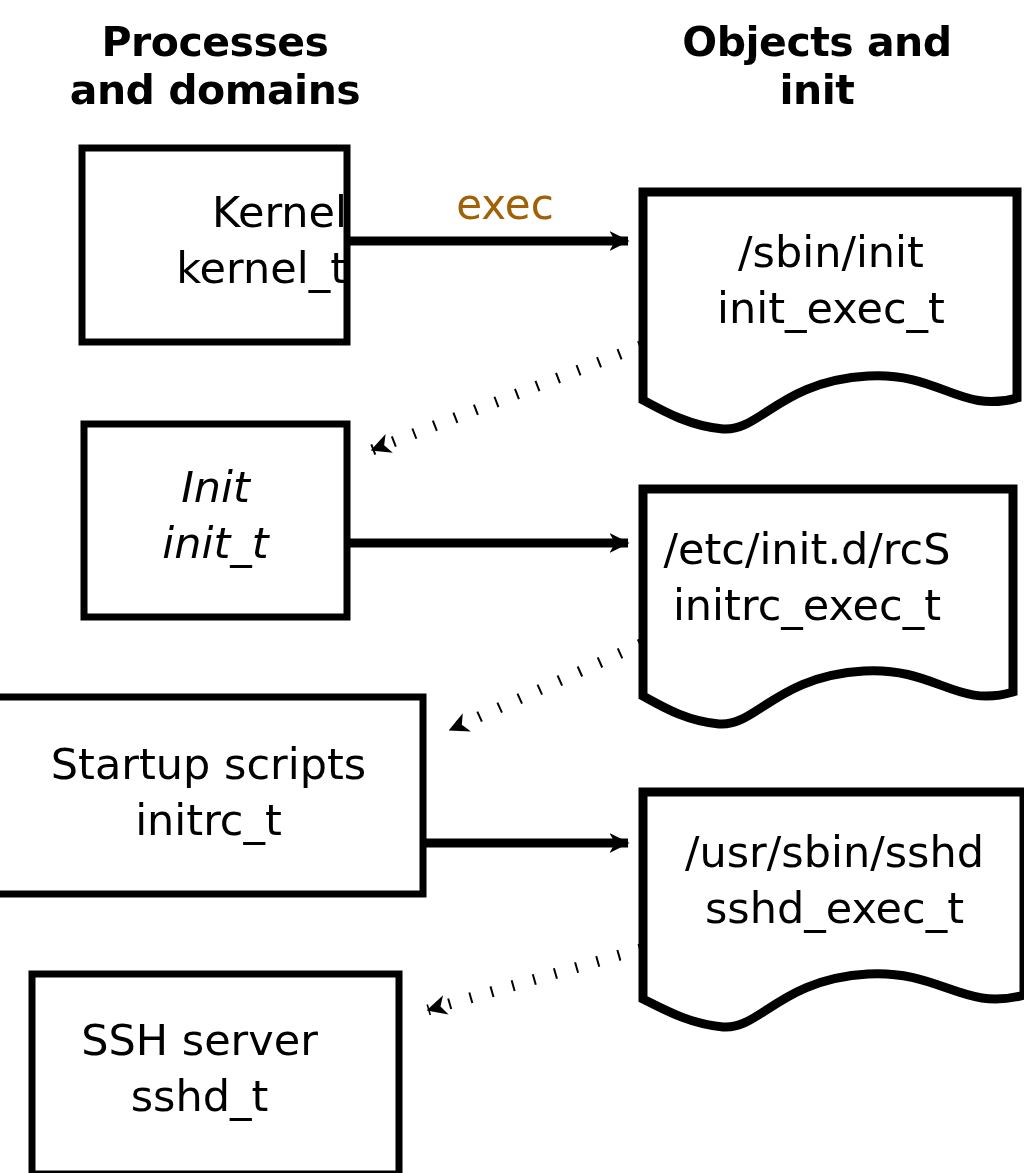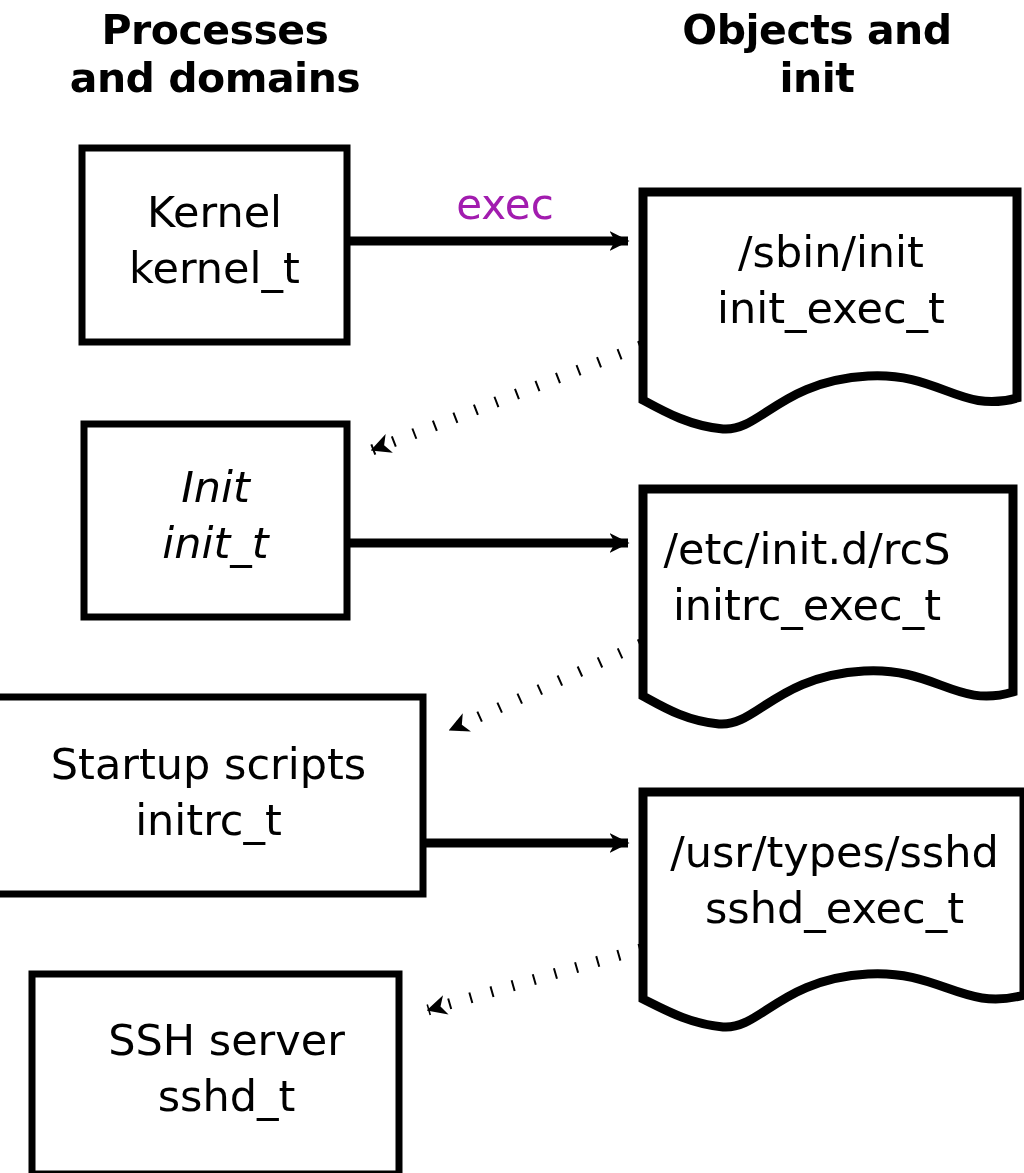--- a/index.html
+++ b/index.html
@@ -27,38 +27,39 @@
   }
   .col-heading {
     position: absolute;
     text-align: center;
     font-weight: bold;
     font-size: 41px;
     line-height: 48px;
     color: #000000;
     letter-spacing: -0.5px;
     white-space: pre-line;
+    margin-top: 12px;
   }
   #heading-left  { left: 10px;  top: 6px;  width: 410px; }
   #heading-right { left: 612px; top: 6px;  width: 410px; }
 
   .node-text {
     position: absolute;
     text-align: center;
     font-size: 43px;
     line-height: 56px;
     color: #000000;
     white-space: pre-line;
     pointer-events: none;
   }
   .edge-label {
     position: absolute;
     font-size: 42px;
     line-height: 46px;
-    color: #a21caf;
+    color: #a16207;
     text-align: center;
   }
 </style>
 </head>
 <body>
 
 <div id="stage">
 
   <div class="col-heading" id="heading-left">Processes
 and domains</div>
@@ -126,36 +127,36 @@
 
     <g>
       <line x1="423" y1="843" x2="628" y2="843" stroke="#000000" stroke-width="9" marker-end="url(#dart-big)"></line>
     </g>
 
     <g>
       <line x1="641" y1="949" x2="428" y2="1010" stroke="#000000" stroke-width="11" stroke-dasharray="2 20" stroke-linecap="butt" marker-end="url(#dart-big)"></line>
     </g>
   </svg>
 
-  <div class="node-text" style="left:82px;  top:184px;  width:265px;">Kernel
+  <div class="node-text" style="left:82px;  top:184px;  width:265px;text-align:right;">Kernel
 kernel_t</div>
 
   <div class="node-text" style="left:84px;  top:459px;  width:263px;font-style:italic;">Init
 init_t</div>
 
   <div class="node-text" style="left:-6px;  top:736px;  width:429px;">Startup scripts
 initrc_t</div>
 
-  <div class="node-text" style="left:43px;  top:1012px; width:367px;">SSH server
+  <div class="node-text" style="left:16px;  top:1012px; width:367px;">SSH server
 sshd_t</div>
 
   <div class="node-text" style="left:645px; top:224px;  width:372px;">/sbin/init
 init_exec_t</div>
 
   <div class="node-text" style="left:623px; top:521px;  width:368px;">/etc/init.d/rcS
 initrc_exec_t</div>
 
-  <div class="node-text" style="left:645px; top:824px;  width:379px;">/usr/types/sshd
+  <div class="node-text" style="left:645px; top:824px;  width:379px;">/usr/sbin/sshd
 sshd_exec_t</div>
 
   <div class="edge-label" style="left:385px; top:182px; width:240px;">exec</div>
 
 </div>
 
 </body></html>

